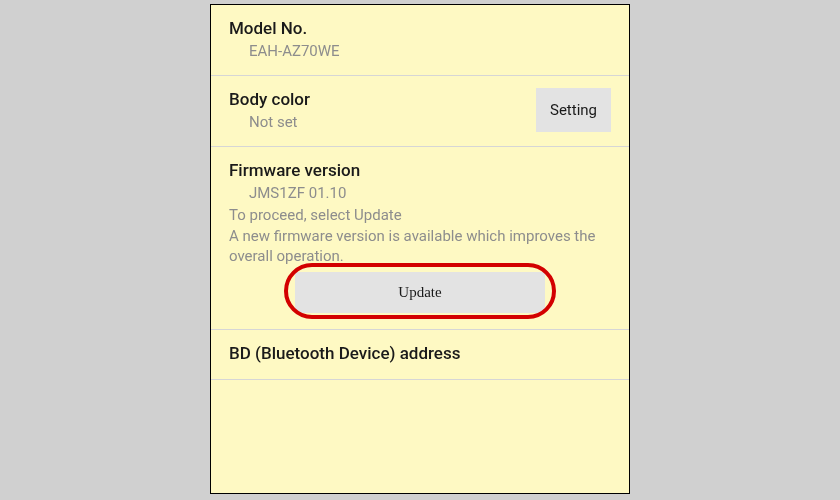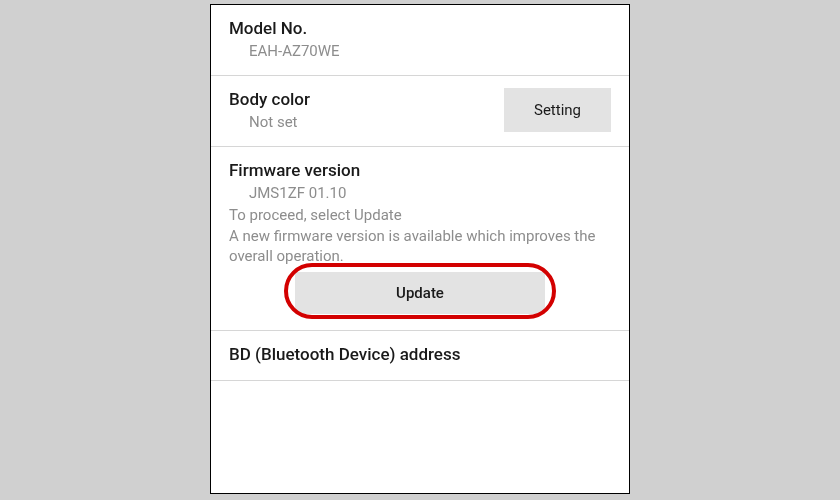--- a/index.html
+++ b/index.html
@@ -9,21 +9,21 @@
       background: #d0d0d0;
       font-family: Roboto, Arial, sans-serif;
       display: flex;
       justify-content: center;
       align-items: flex-start;
     }
     .panel {
       margin-top: 4px;
       width: 420px;
       height: 490px;
-      background: #ffffff;
+      background: #fef9c3;
       border: 1px solid #000000;
       display: flex;
       flex-direction: column;
     }
     .row {
       border-bottom: 1px solid #d6d6d6;
       padding: 12px 18px 14px 18px;
       position: relative;
     }
     .row-title {
@@ -48,29 +48,30 @@
     .inline-row {
       display: flex;
       justify-content: space-between;
     }
     .inline-row .text-col { flex: 1; }
     .btn {
       background: #e3e3e3;
       border: none;
       font-size: 15px;
       color: #1a1a1a;
-      padding: 9px 30px;
+      padding: 9px 14px;
       cursor: pointer;
       font-family: inherit;
     }
     .update-wrap {
       position: relative;
       margin-top: 6px;
       display: flex;
       justify-content: center;
+      font-family: Liberation Serif, serif;
     }
     .btn-update {
       width: 250px;
       padding: 12px 0;
       font-weight: 500;
       text-align: center;
     }
     .ring {
       position: absolute;
       top: -9px;

